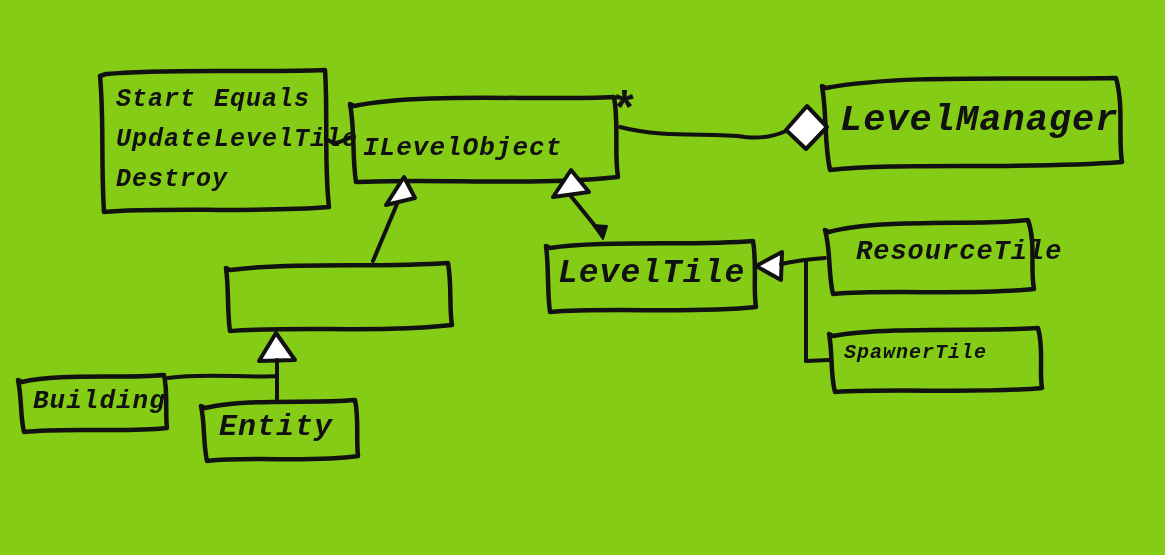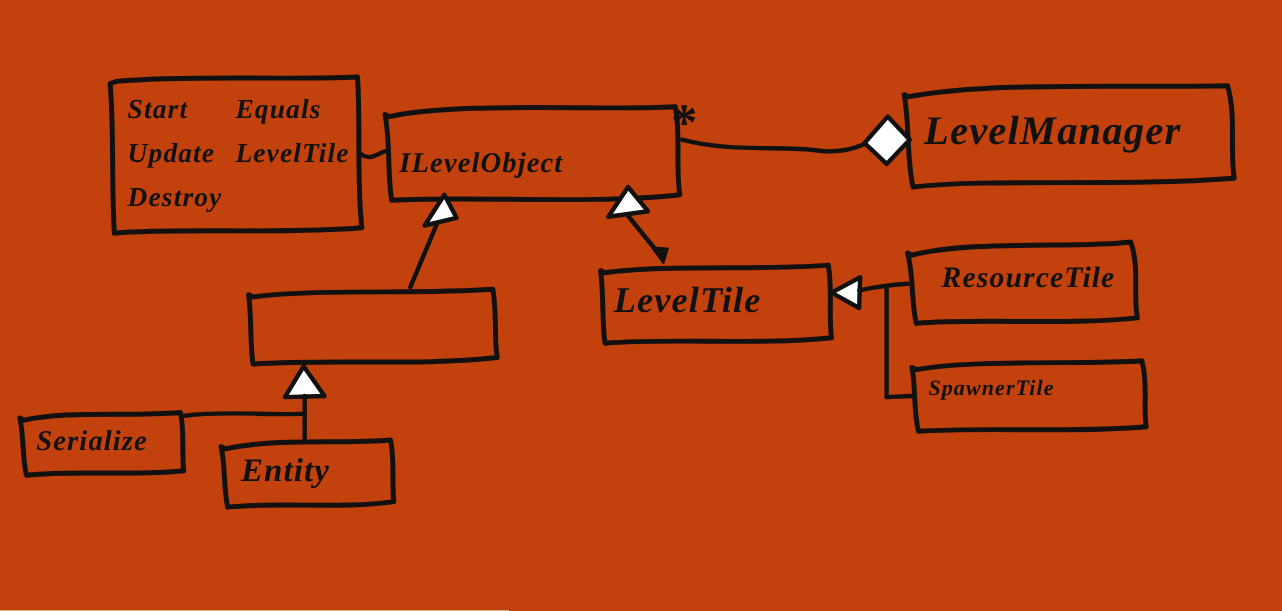--- a/index.html
+++ b/index.html
@@ -4,23 +4,23 @@
 <style>
   html, body {
     margin: 0;
     padding: 0;
     background: #ffffff;
   }
   #canvas {
     position: relative;
     width: 1165px;
     height: 555px;
-    background: #c2410c;
+    background: #84cc16;
     overflow: hidden;
-    font-family: Liberation Serif, serif;
+    font-family: Liberation Mono, monospace;
   }
   #sketch {
     position: absolute;
     left: 0;
     top: 0;
   }
   .ink-line {
     fill: none;
     stroke: #111111;
     stroke-width: 4;
@@ -122,16 +122,16 @@
     <span>Equals</span>
     <span>LevelTile</span>
   </div>
 
   <div class="lbl t-ilevelobject">ILevelObject</div>
   <div class="lbl t-multiplicity">*</div>
   <div class="lbl t-levelmanager">LevelManager</div>
   <div class="lbl t-leveltile">LevelTile</div>
   <div class="lbl t-resourcetile">ResourceTile</div>
   <div class="lbl t-spawnertile">SpawnerTile</div>
-  <div class="lbl t-building">Serialize</div>
+  <div class="lbl t-building">Building</div>
   <div class="lbl t-entity">Entity</div>
 
 </div>
 
 </body></html>

